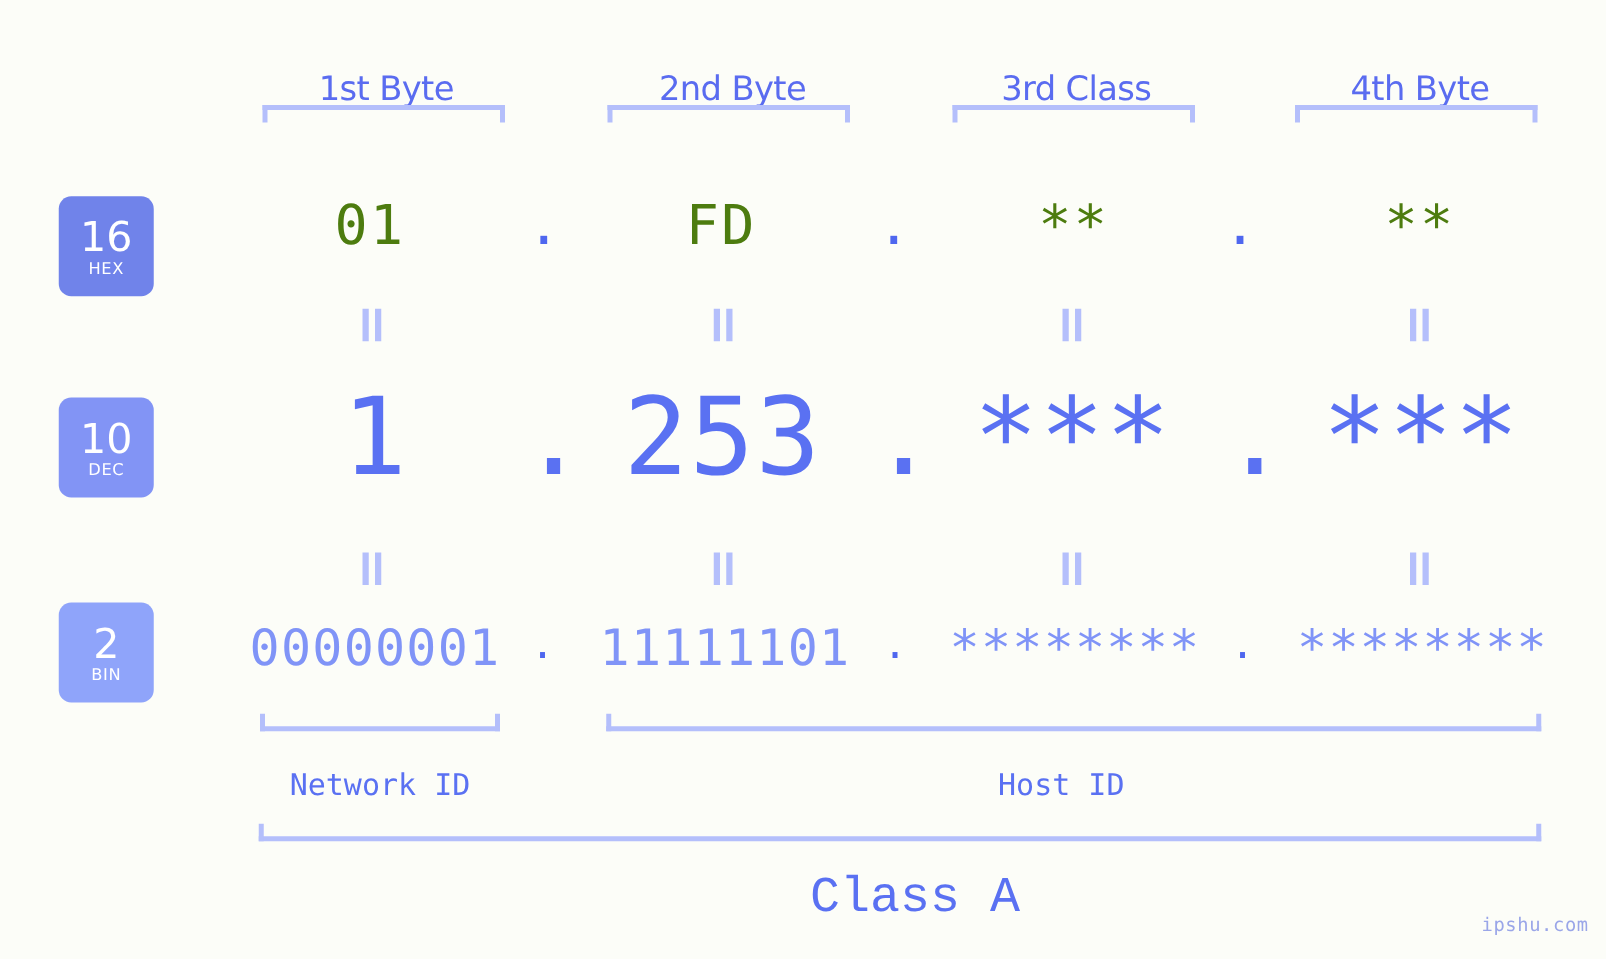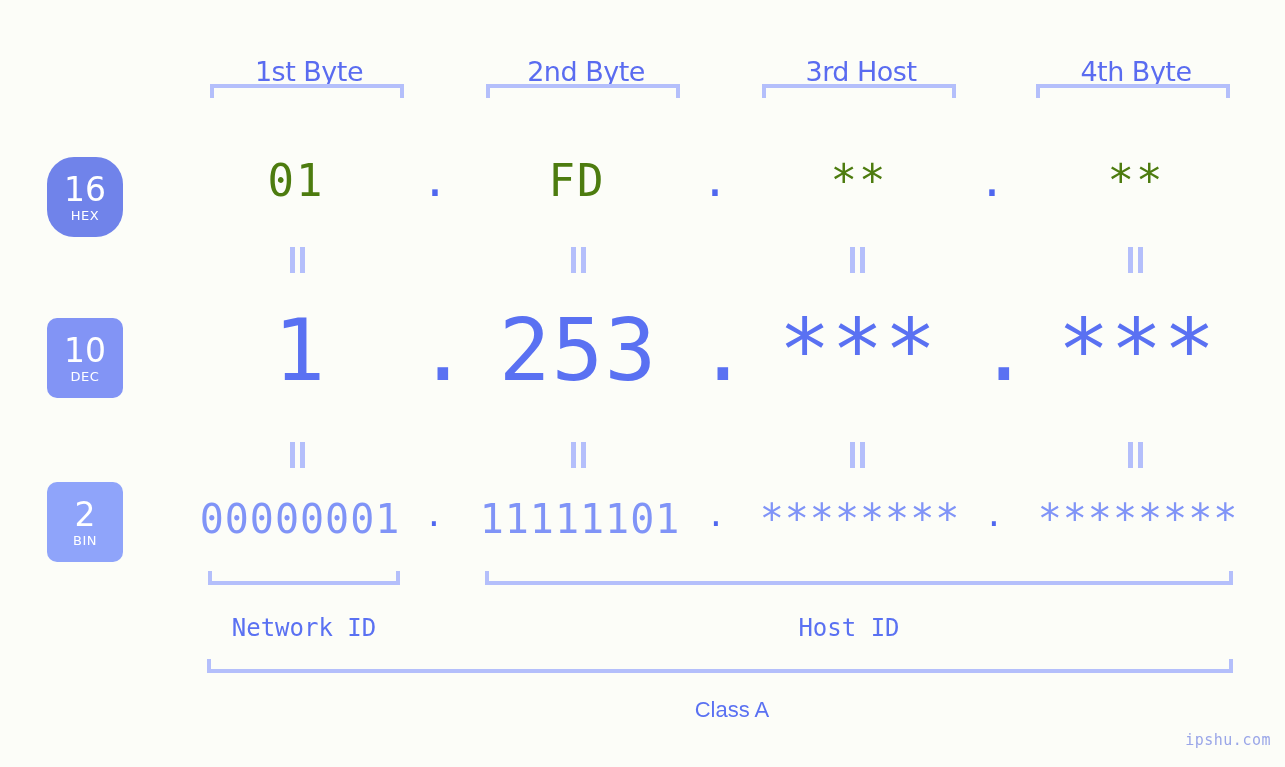--- a/index.html
+++ b/index.html
@@ -157,22 +157,22 @@
     position: absolute;
     text-align: center;
     font-family: "DejaVu Sans Mono", monospace;
     font-size: 24px;
     color: #5a71f2;
     white-space: nowrap;
   }
   .class-label {
     position: absolute;
     text-align: center;
-    font-family: Liberation Sans, sans-serif;
-    font-size: 22px;
+    font-family: Liberation Mono, monospace;
+    font-size: 40px;
     color: #5a71f2;
     white-space: nowrap;
   }
 
   
   .watermark {
     position: absolute;
     right: 14px;
     bottom: 18px;
     font-family: "DejaVu Sans Mono", monospace;
@@ -181,29 +181,29 @@
     letter-spacing: 0.5px;
   }
 </style>
 </head>
 <body>
 
 <div id="stage">
 
   <div class="byte-head" style="left:194px;">1st Byte</div>
   <div class="byte-head" style="left:471px;">2nd Byte</div>
-  <div class="byte-head" style="left:746px;">3rd Host</div>
+  <div class="byte-head" style="left:746px;">3rd Class</div>
   <div class="byte-head" style="left:1021px;">4th Byte</div>
 
   <div class="bracket bracket-down" style="left:210px; top:84px;  width:194px;"></div>
   <div class="bracket bracket-down" style="left:486px; top:84px;  width:194px;"></div>
   <div class="bracket bracket-down" style="left:762px; top:84px;  width:194px;"></div>
   <div class="bracket bracket-down" style="left:1036px;top:84px;  width:194px;"></div>
 
-  <div class="badge" style="top:157px; background:#7083ea;border-radius:27px;">
+  <div class="badge" style="top:157px; background:#7083ea;">
     <span class="num">16</span>
     <span class="sub">HEX</span>
   </div>
   <div class="badge" style="top:318px; background:#8294f5;">
     <span class="num">10</span>
     <span class="sub">DEC</span>
   </div>
   <div class="badge" style="top:482px; background:#8fa4fa;">
     <span class="num">2</span>
     <span class="sub">BIN</span>

